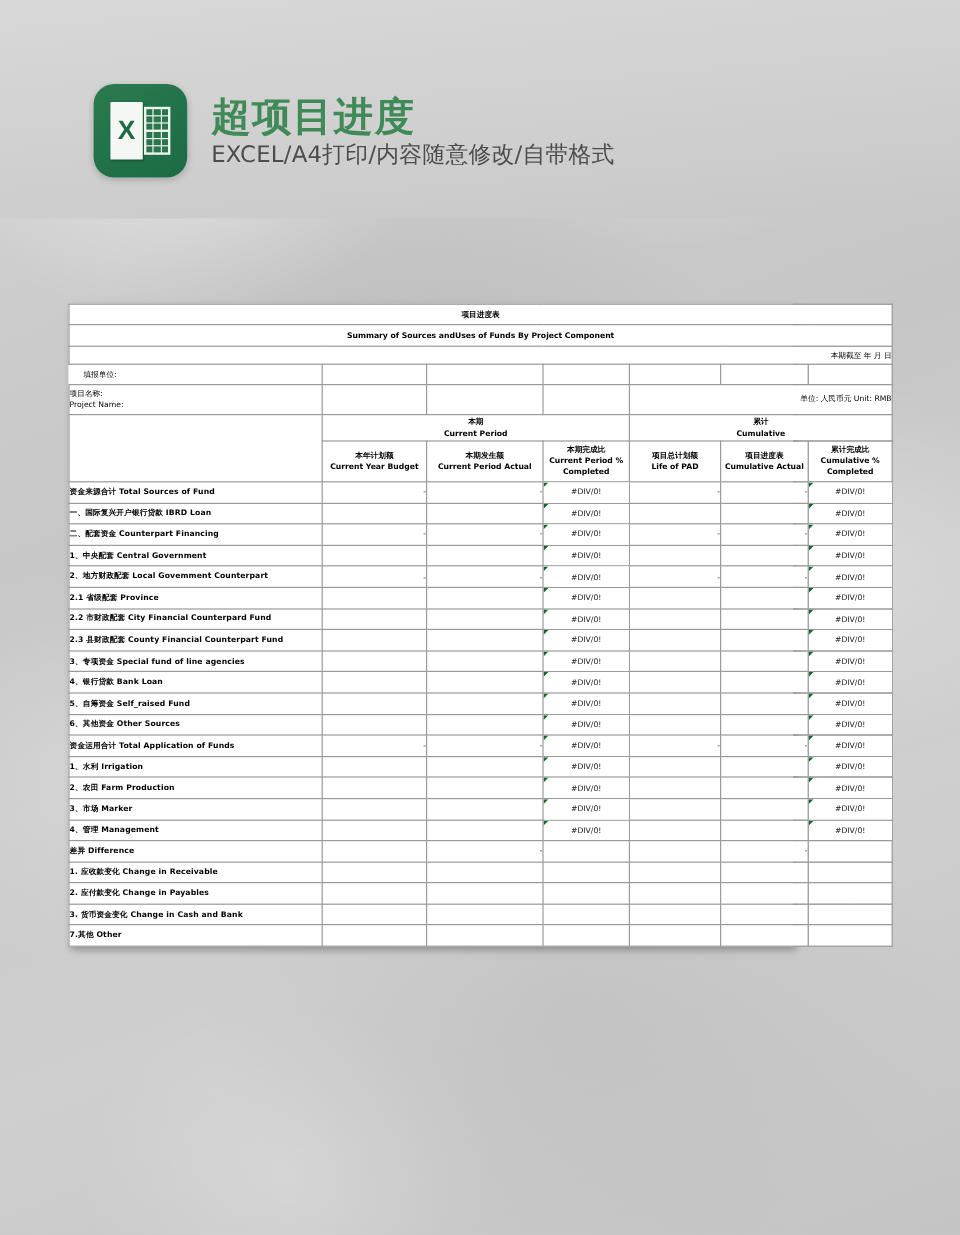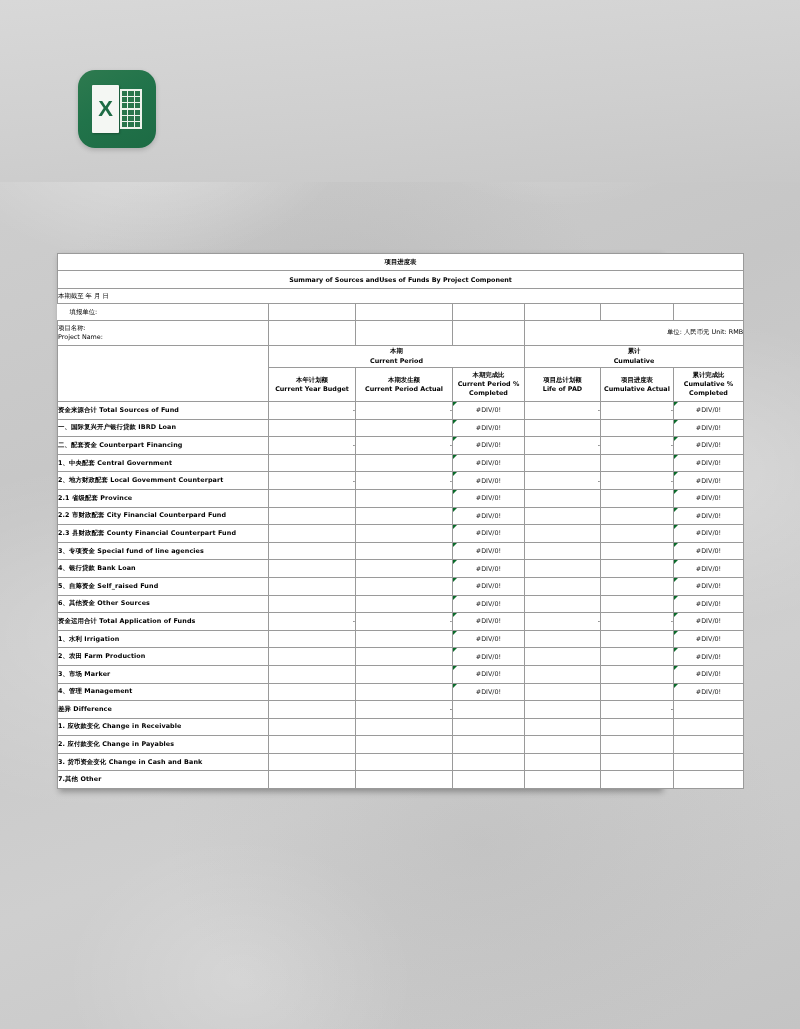--- a/index.html
+++ b/index.html
@@ -137,21 +137,21 @@
     border-top: 1px solid #9a9a9a;
   }
   td.title-en {
     text-align: center;
     font-size: 10.2px;
     font-weight: bold;
     height: 17px;
     border: none;
   }
   td.title-date {
-    text-align: left;
+    text-align: right;
     font-size: 7.2px;
     height: 14px;
     border: none;
     border-bottom: 1px solid #d6d6d6;
   }
   td.meta {
     font-size: 6.8px;
     padding-left: 3px;
     height: 16px;
     border: 1px solid #d8d8d8;
@@ -265,20 +265,24 @@
       <i></i>
         <i></i>
         <i></i>
         <i></i>
         <i></i>
         <i></i>
         <i></i>
         <i></i>
         <i></i>
     </div>
+  </div>
+  <div>
+    <div id="promo-title">超项目进度</div>
+    <div id="promo-sub">EXCEL/A4打印/内容随意修改/自带格式</div>
   </div>
 </div>
 
 <div id="sheet">
   <table class="grid">
     <colgroup>
       <col style="width:211px">
       <col style="width:87px">
       <col style="width:97px">
       <col style="width:72px">

